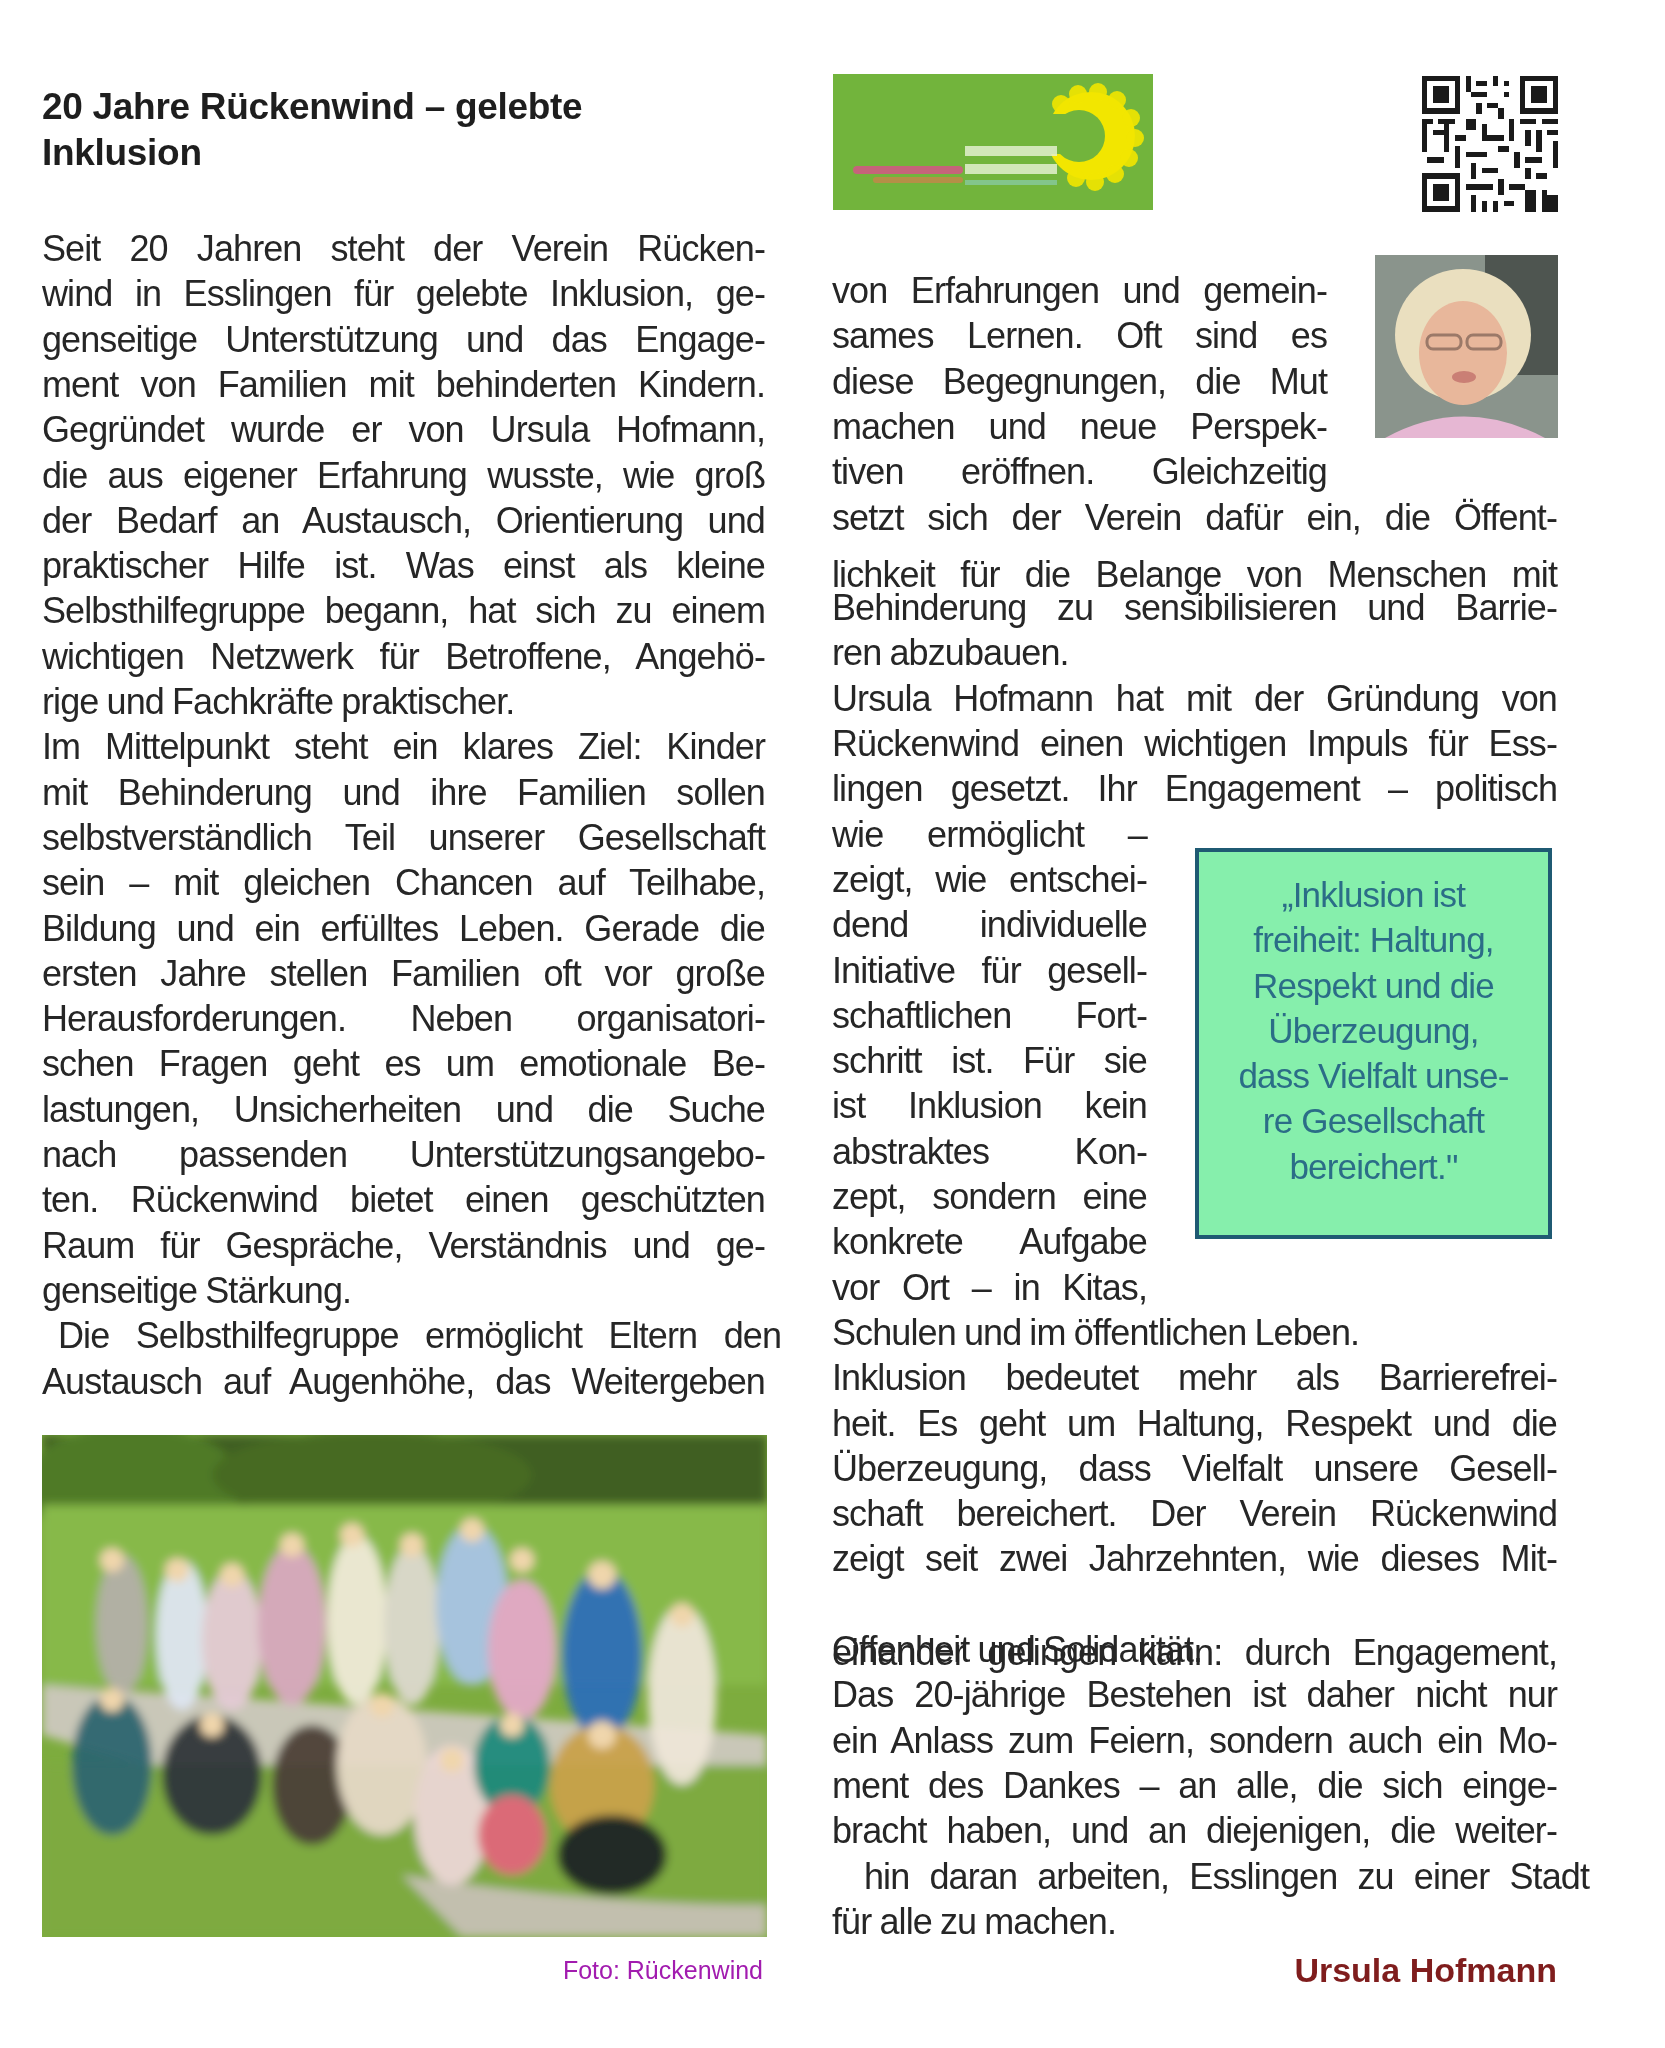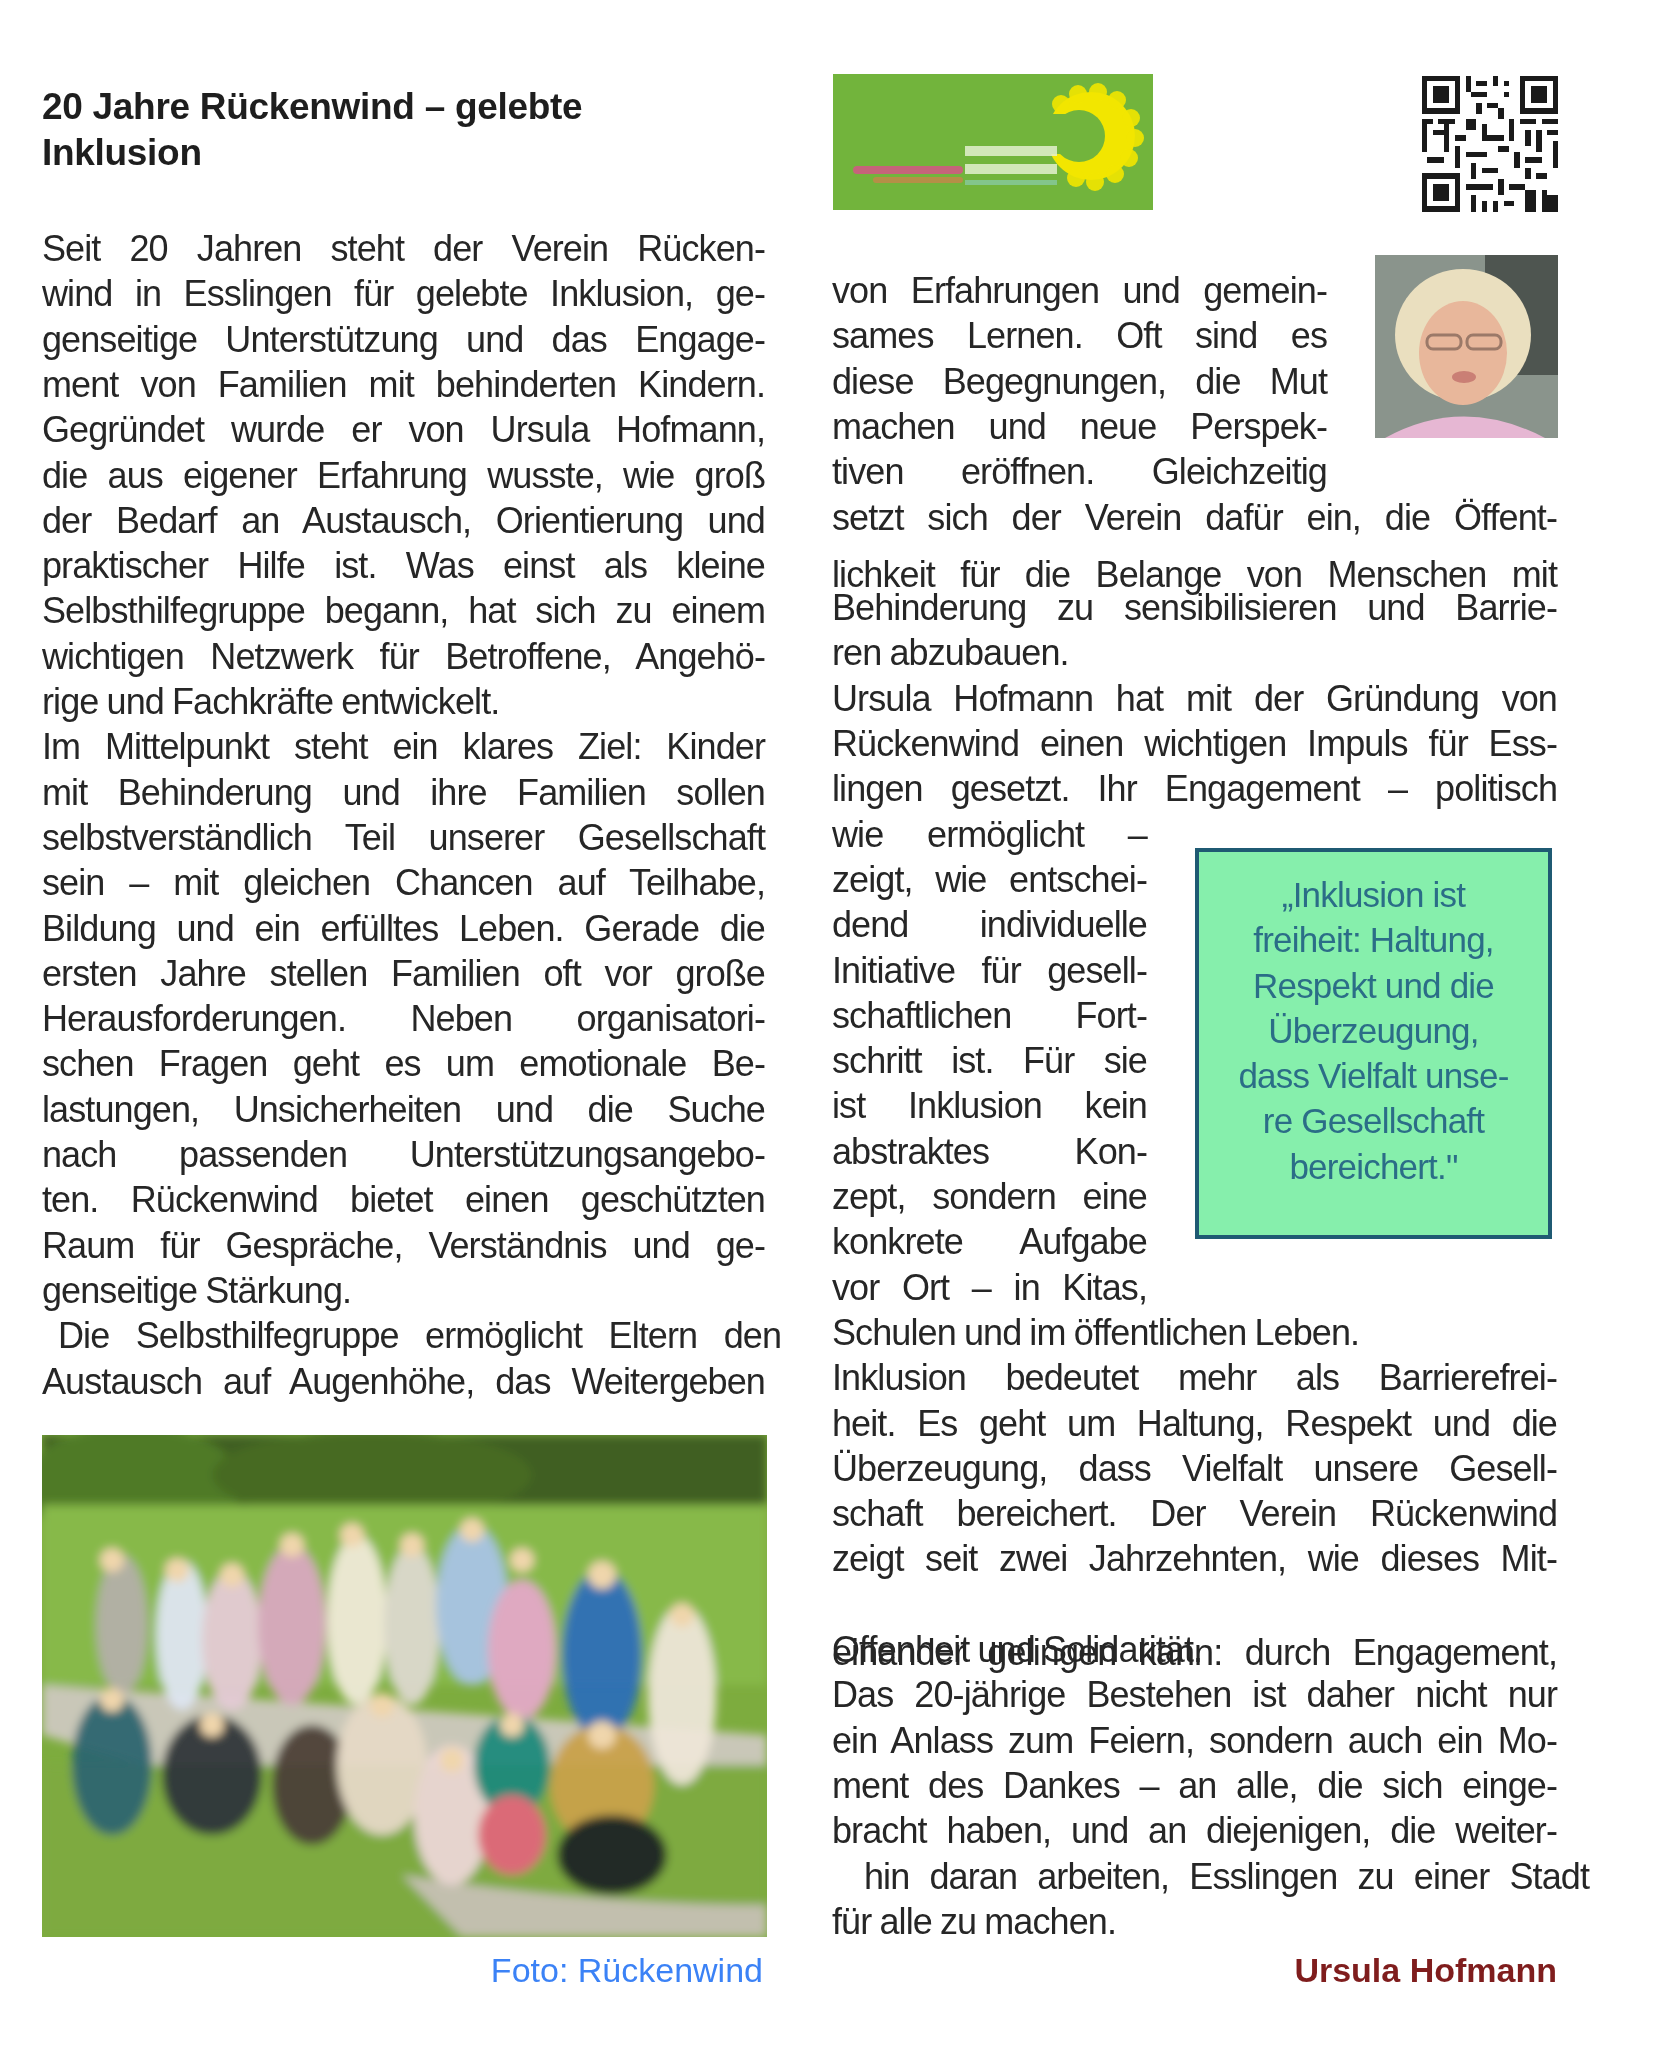--- a/index.html
+++ b/index.html
@@ -11,21 +11,21 @@
   .col { position: absolute; }
   .line { position: absolute; height: 46px; line-height: 46px; font-size: 36px; white-space: nowrap;
           letter-spacing: -0.9px; word-spacing: -1px; color: #262626; overflow: visible; }
   .line.j { text-align: justify; text-align-last: justify; }
   .logo { left: 833px; top: 74px; width: 320px; height: 136px; background: #72b43c; overflow: hidden; }
   .qr { left: 1422px; top: 75px; width: 136px; height: 137px; background: #fff; }
   .portrait { left: 1375px; top: 255px; width: 183px; height: 183px; overflow: hidden;
               background: radial-gradient(ellipse at 50% 45%, #e9b9a0 0%, #e3c2a2 22%, #efe2c4 40%, #b9a88c 62%, #6f7a72 85%); }
   .photo { left: 42px; top: 1435px; width: 725px; height: 502px; overflow: hidden;
            background: linear-gradient(180deg, #4d6d2b 0%, #6c9a36 18%, #84b444 40%, #7aa63e 60%, #8fae55 80%, #7ea23e 100%); }
-  .caption { left: 450px; top: 1952px; width: 313px; text-align: right; font-size: 34px; line-height: 36px; color: #3b82f6; }
+  .caption { left: 450px; top: 1952px; width: 313px; text-align: right; font-size: 25px; line-height: 36px; color: #a21caf; }
   .quote-box { left: 1195px; top: 848px; width: 357px; height: 391px; border: 4px solid #1f5a73; box-sizing: border-box; background: #86efac; }
   .quote-text { position: absolute; left: 0; right: 0; top: 20px; text-align: center; color: #2b6d87;
                 font-size: 35px; line-height: 45.3px; letter-spacing: -0.8px; }
   .quote-text div { white-space: nowrap; }
   .signature { left: 1150px; top: 1950px; width: 407px; text-align: right; font-weight: bold; font-size: 34px; line-height: 40px; color: #7f1d1d; }
 </style>
 </head>
 <body>
 
 <div class="abs title">
@@ -134,21 +134,21 @@
     <div class="line j" style="left: 42px; width: 723px; top: 226px;">Seit 20 Jahren steht der Verein Rücken-</div>
     <div class="line j" style="left: 42px; width: 723px; top: 271.3px;">wind in Esslingen für gelebte Inklusion, ge-</div>
     <div class="line j" style="left: 42px; width: 723px; top: 316.6px;">genseitige Unterstützung und das Engage-</div>
     <div class="line j" style="left: 42px; width: 723px; top: 361.9px;">ment von Familien mit behinderten Kindern.</div>
     <div class="line j" style="left: 42px; width: 723px; top: 407.2px;">Gegründet wurde er von Ursula Hofmann,</div>
     <div class="line j" style="left: 42px; width: 723px; top: 452.5px;">die aus eigener Erfahrung wusste, wie groß</div>
     <div class="line j" style="left: 42px; width: 723px; top: 497.8px;">der Bedarf an Austausch, Orientierung und</div>
     <div class="line j" style="left: 42px; width: 723px; top: 543.1px;">praktischer Hilfe ist. Was einst als kleine</div>
     <div class="line j" style="left: 42px; width: 723px; top: 588.4px;">Selbsthilfegruppe begann, hat sich zu einem</div>
     <div class="line j" style="left: 42px; width: 723px; top: 633.7px;">wichtigen Netzwerk für Betroffene, Angehö-</div>
-    <div class="line" style="left: 42px; width: 723px; top: 679px;">rige und Fachkräfte entwickelt.</div>
+    <div class="line" style="left: 42px; width: 723px; top: 679px;">rige und Fachkräfte praktischer.</div>
     <div class="line j" style="left: 42px; width: 723px; top: 724.3px;">Im Mittelpunkt steht ein klares Ziel: Kinder</div>
     <div class="line j" style="left: 42px; width: 723px; top: 769.6px;">mit Behinderung und ihre Familien sollen</div>
     <div class="line j" style="left: 42px; width: 723px; top: 814.9px;">selbstverständlich Teil unserer Gesellschaft</div>
     <div class="line j" style="left: 42px; width: 723px; top: 860.2px;">sein – mit gleichen Chancen auf Teilhabe,</div>
     <div class="line j" style="left: 42px; width: 723px; top: 905.5px;">Bildung und ein erfülltes Leben. Gerade die</div>
     <div class="line j" style="left: 42px; width: 723px; top: 950.8px;">ersten Jahre stellen Familien oft vor große</div>
     <div class="line j" style="left: 42px; width: 723px; top: 996.1px;">Herausforderungen. Neben organisatori-</div>
     <div class="line j" style="left: 42px; width: 723px; top: 1041.4px;">schen Fragen geht es um emotionale Be-</div>
     <div class="line j" style="left: 42px; width: 723px; top: 1086.7px;">lastungen, Unsicherheiten und die Suche</div>
     <div class="line j" style="left: 42px; width: 723px; top: 1132px;">nach passenden Unterstützungsangebo-</div>

